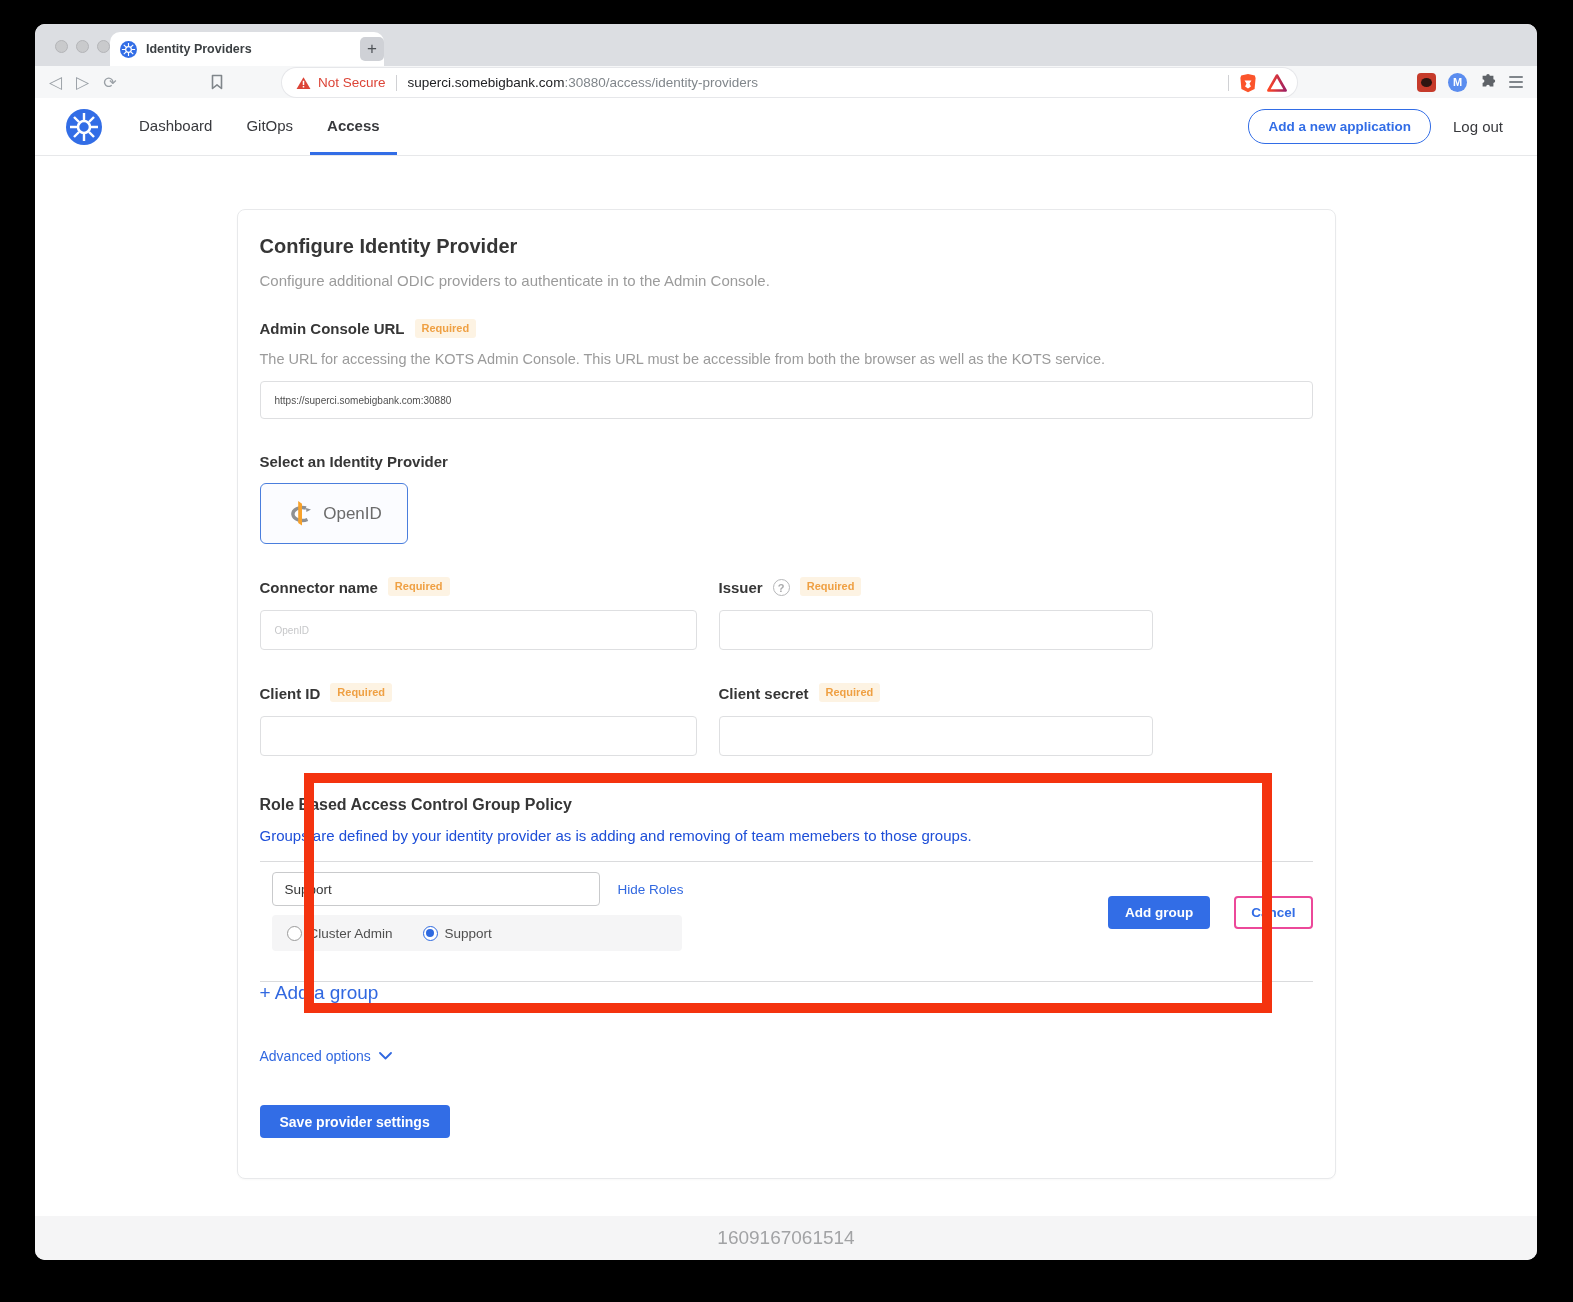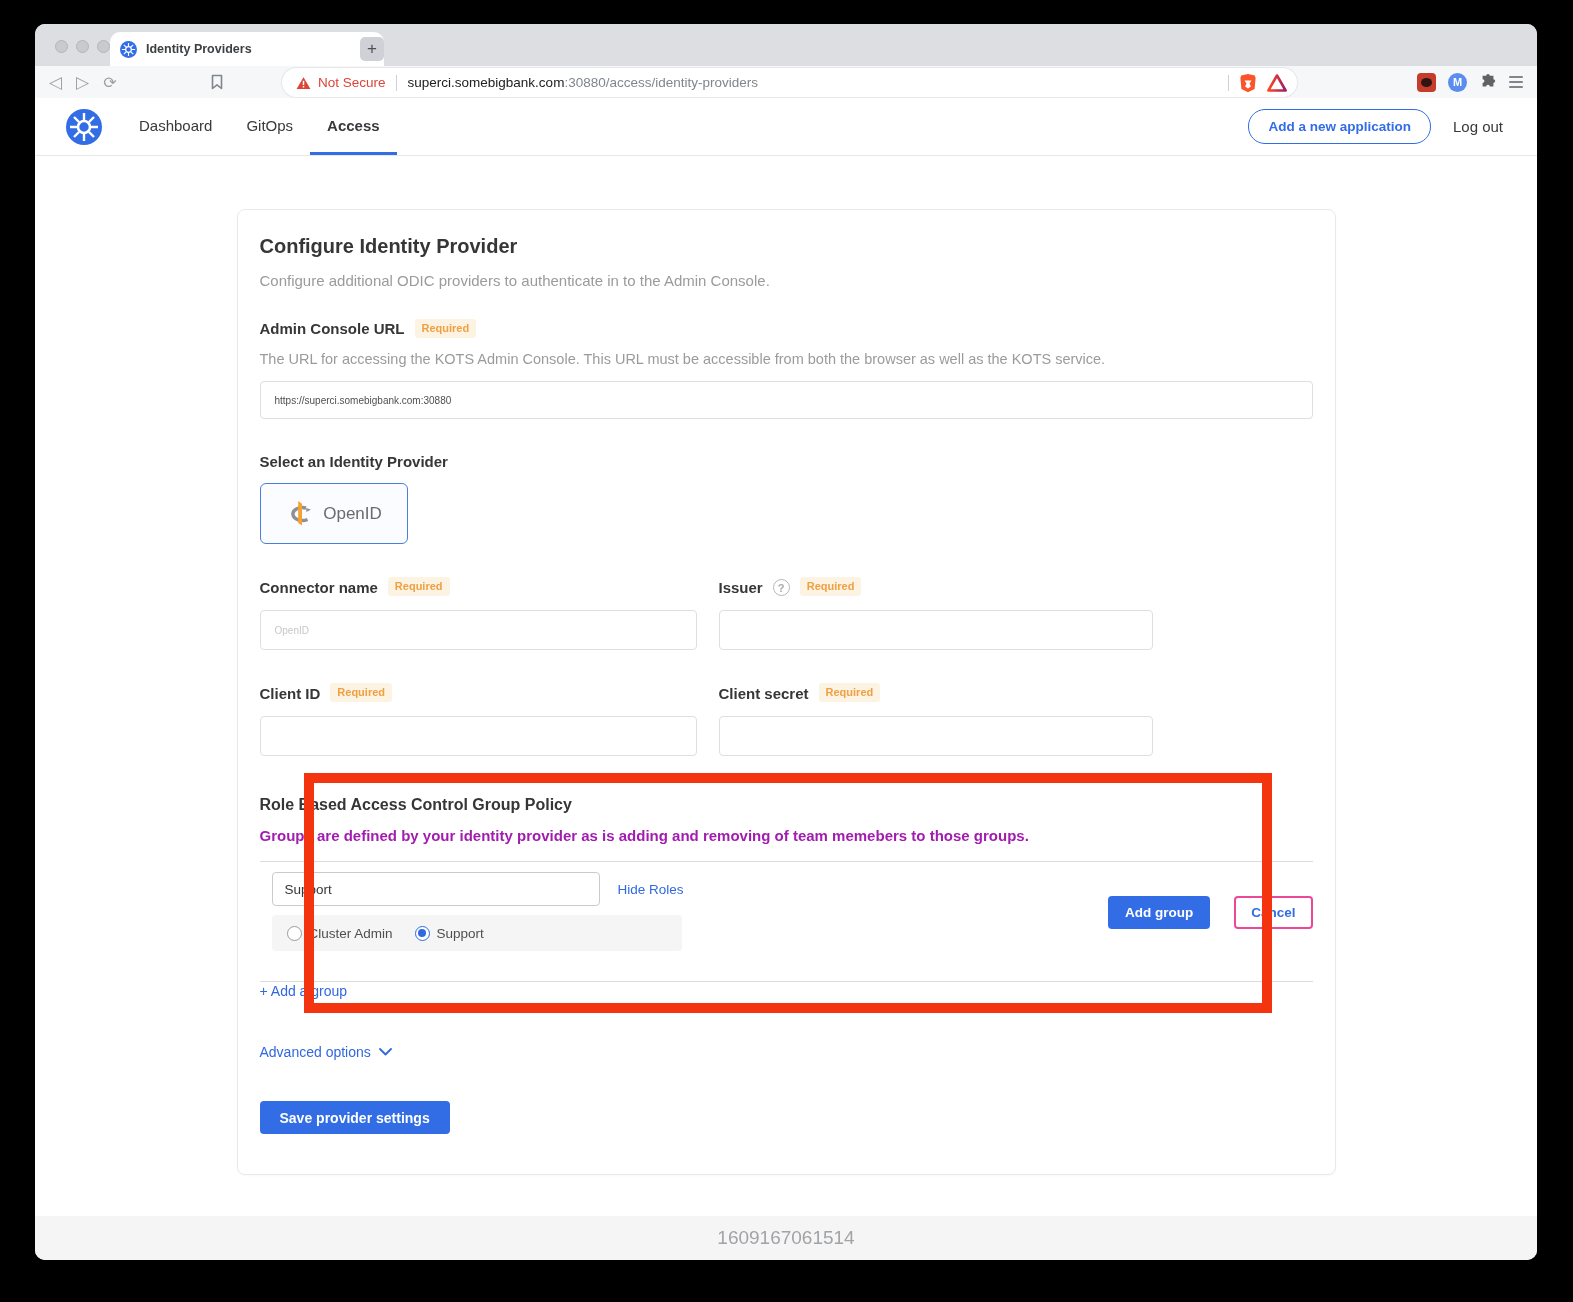--- a/index.html
+++ b/index.html
@@ -92,47 +92,47 @@
   .provider-tile .pname{font-size:17px;color:#6b6b6b;}
   .grid2{display:grid;grid-template-columns:437px 434px;column-gap:22px;margin-top:33px;}
   .grid2 .lbl-row{margin-top:0;align-items:flex-end;}
   .grid2 .inp{height:40px;}
   .qmark{
     width:17px;height:17px;border:1.5px solid #b6b7b9;border-radius:50%;color:#a9aaac;
     font-size:11px;font-weight:bold;display:flex;align-items:center;justify-content:center;box-sizing:border-box;
   }
   
   .rbac-title{margin-top:40px;font-size:16px;font-weight:bold;color:#363636;}
-  .rbac-sub{margin:13px 0 0;font-size:15px;color:#a21caf;font-weight:bold;}
+  .rbac-sub{margin:13px 0 0;font-size:15px;color:#1d4ed8;}
   .hr{border:none;border-top:1px solid #dadbdd;margin:17px 0 0;}
   .group-form{position:relative;margin-top:10px;min-height:92px;}
   .gf-row{display:flex;align-items:center;}
   .group-inp{
     margin:0 0 0 12px;width:328px;height:34px;box-sizing:border-box;border:1px solid #c9cacc;border-radius:4px;
     padding:0 12px;font-size:13.5px;color:#363636;font-family:inherit;outline:none;
   }
   .hide-roles{margin-left:18px;font-size:13.5px;color:#3168e0;text-decoration:none;}
   .gf-buttons{position:absolute;right:0;top:24px;display:flex;gap:24px;}
   .btn-blue{
     background:#326de6;color:#fff;font-weight:bold;font-size:13.5px;border:none;border-radius:4px;
     padding:0 17px;height:33px;font-family:inherit;
   }
   .btn-outline{
     background:#fff;color:#326de6;font-weight:bold;font-size:13.5px;border:2px solid #ec4899;border-radius:4px;
     padding:0 15px;height:33px;font-family:inherit;
   }
   .radio-box{
     margin:9px 0 0 12px;width:410px;height:36px;background:#f5f5f6;border-radius:4px;
-    display:flex;align-items:center;padding:0 15px;gap:22px;box-sizing:border-box;
+    display:flex;align-items:center;padding:0 15px;gap:30px;box-sizing:border-box;
   }
   .radio{display:flex;align-items:center;gap:7px;font-size:13.5px;color:#4f4f4f;}
   .rdot{width:15px;height:15px;border:1.5px solid #9b9b9b;border-radius:50%;box-sizing:border-box;background:#fff;}
   .radio.sel .rdot{border-color:#2f6ae0;position:relative;}
   .radio.sel .rdot:after{content:"";position:absolute;left:2px;top:2px;width:8px;height:8px;border-radius:50%;background:#2f6ae0;}
-  .addgroup-link{display:inline-block;font-size:14px;color:#3168e0;text-decoration:none;}
+  .addgroup-link{display:inline-block;font-size:19px;color:#3168e0;text-decoration:none;}
   .advanced{margin-top:44px;display:flex;align-items:center;gap:8px;font-size:14px;color:#3168e0;}
   .save-btn{
     margin-top:41px;background:#326de6;color:#fff;font-weight:bold;font-size:14px;border:none;border-radius:4px;
     height:33px;padding:0 20px;font-family:inherit;
   }
   
   .annotation{
     position:absolute;left:269px;top:749px;width:968px;height:240px;box-sizing:border-box;
     border:10px solid #f4330f;z-index:20;pointer-events:none;
   }

